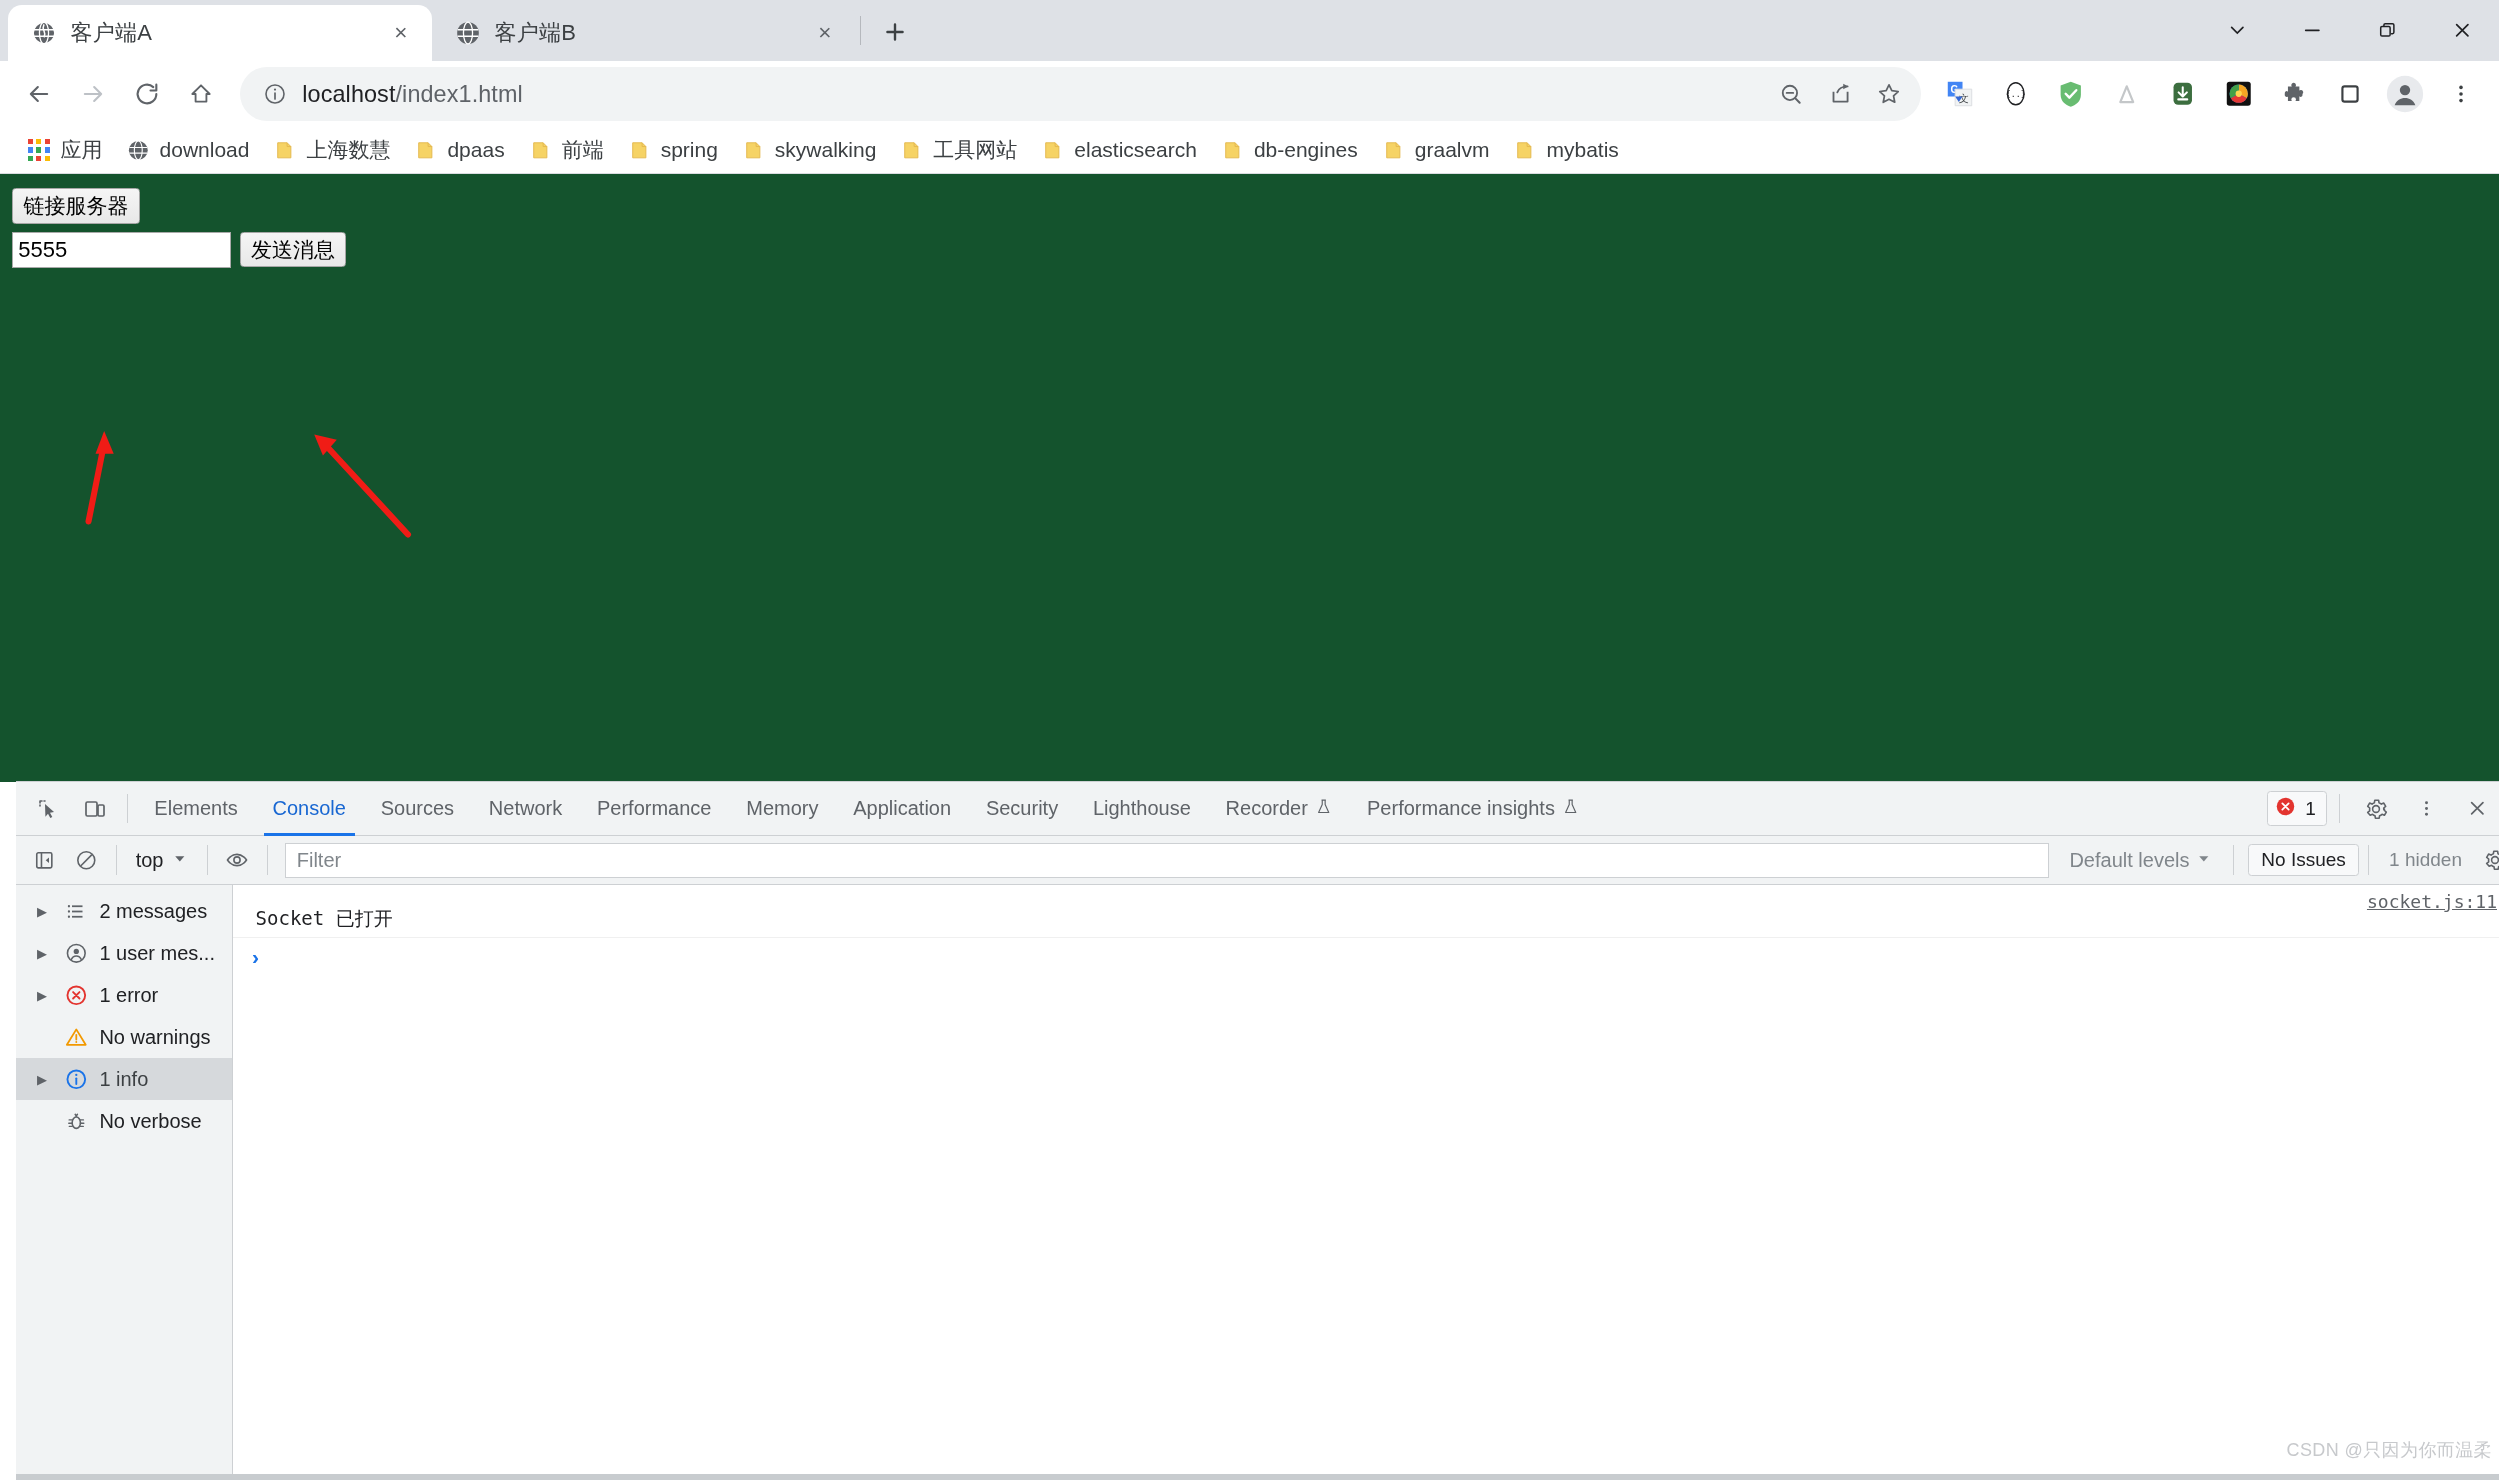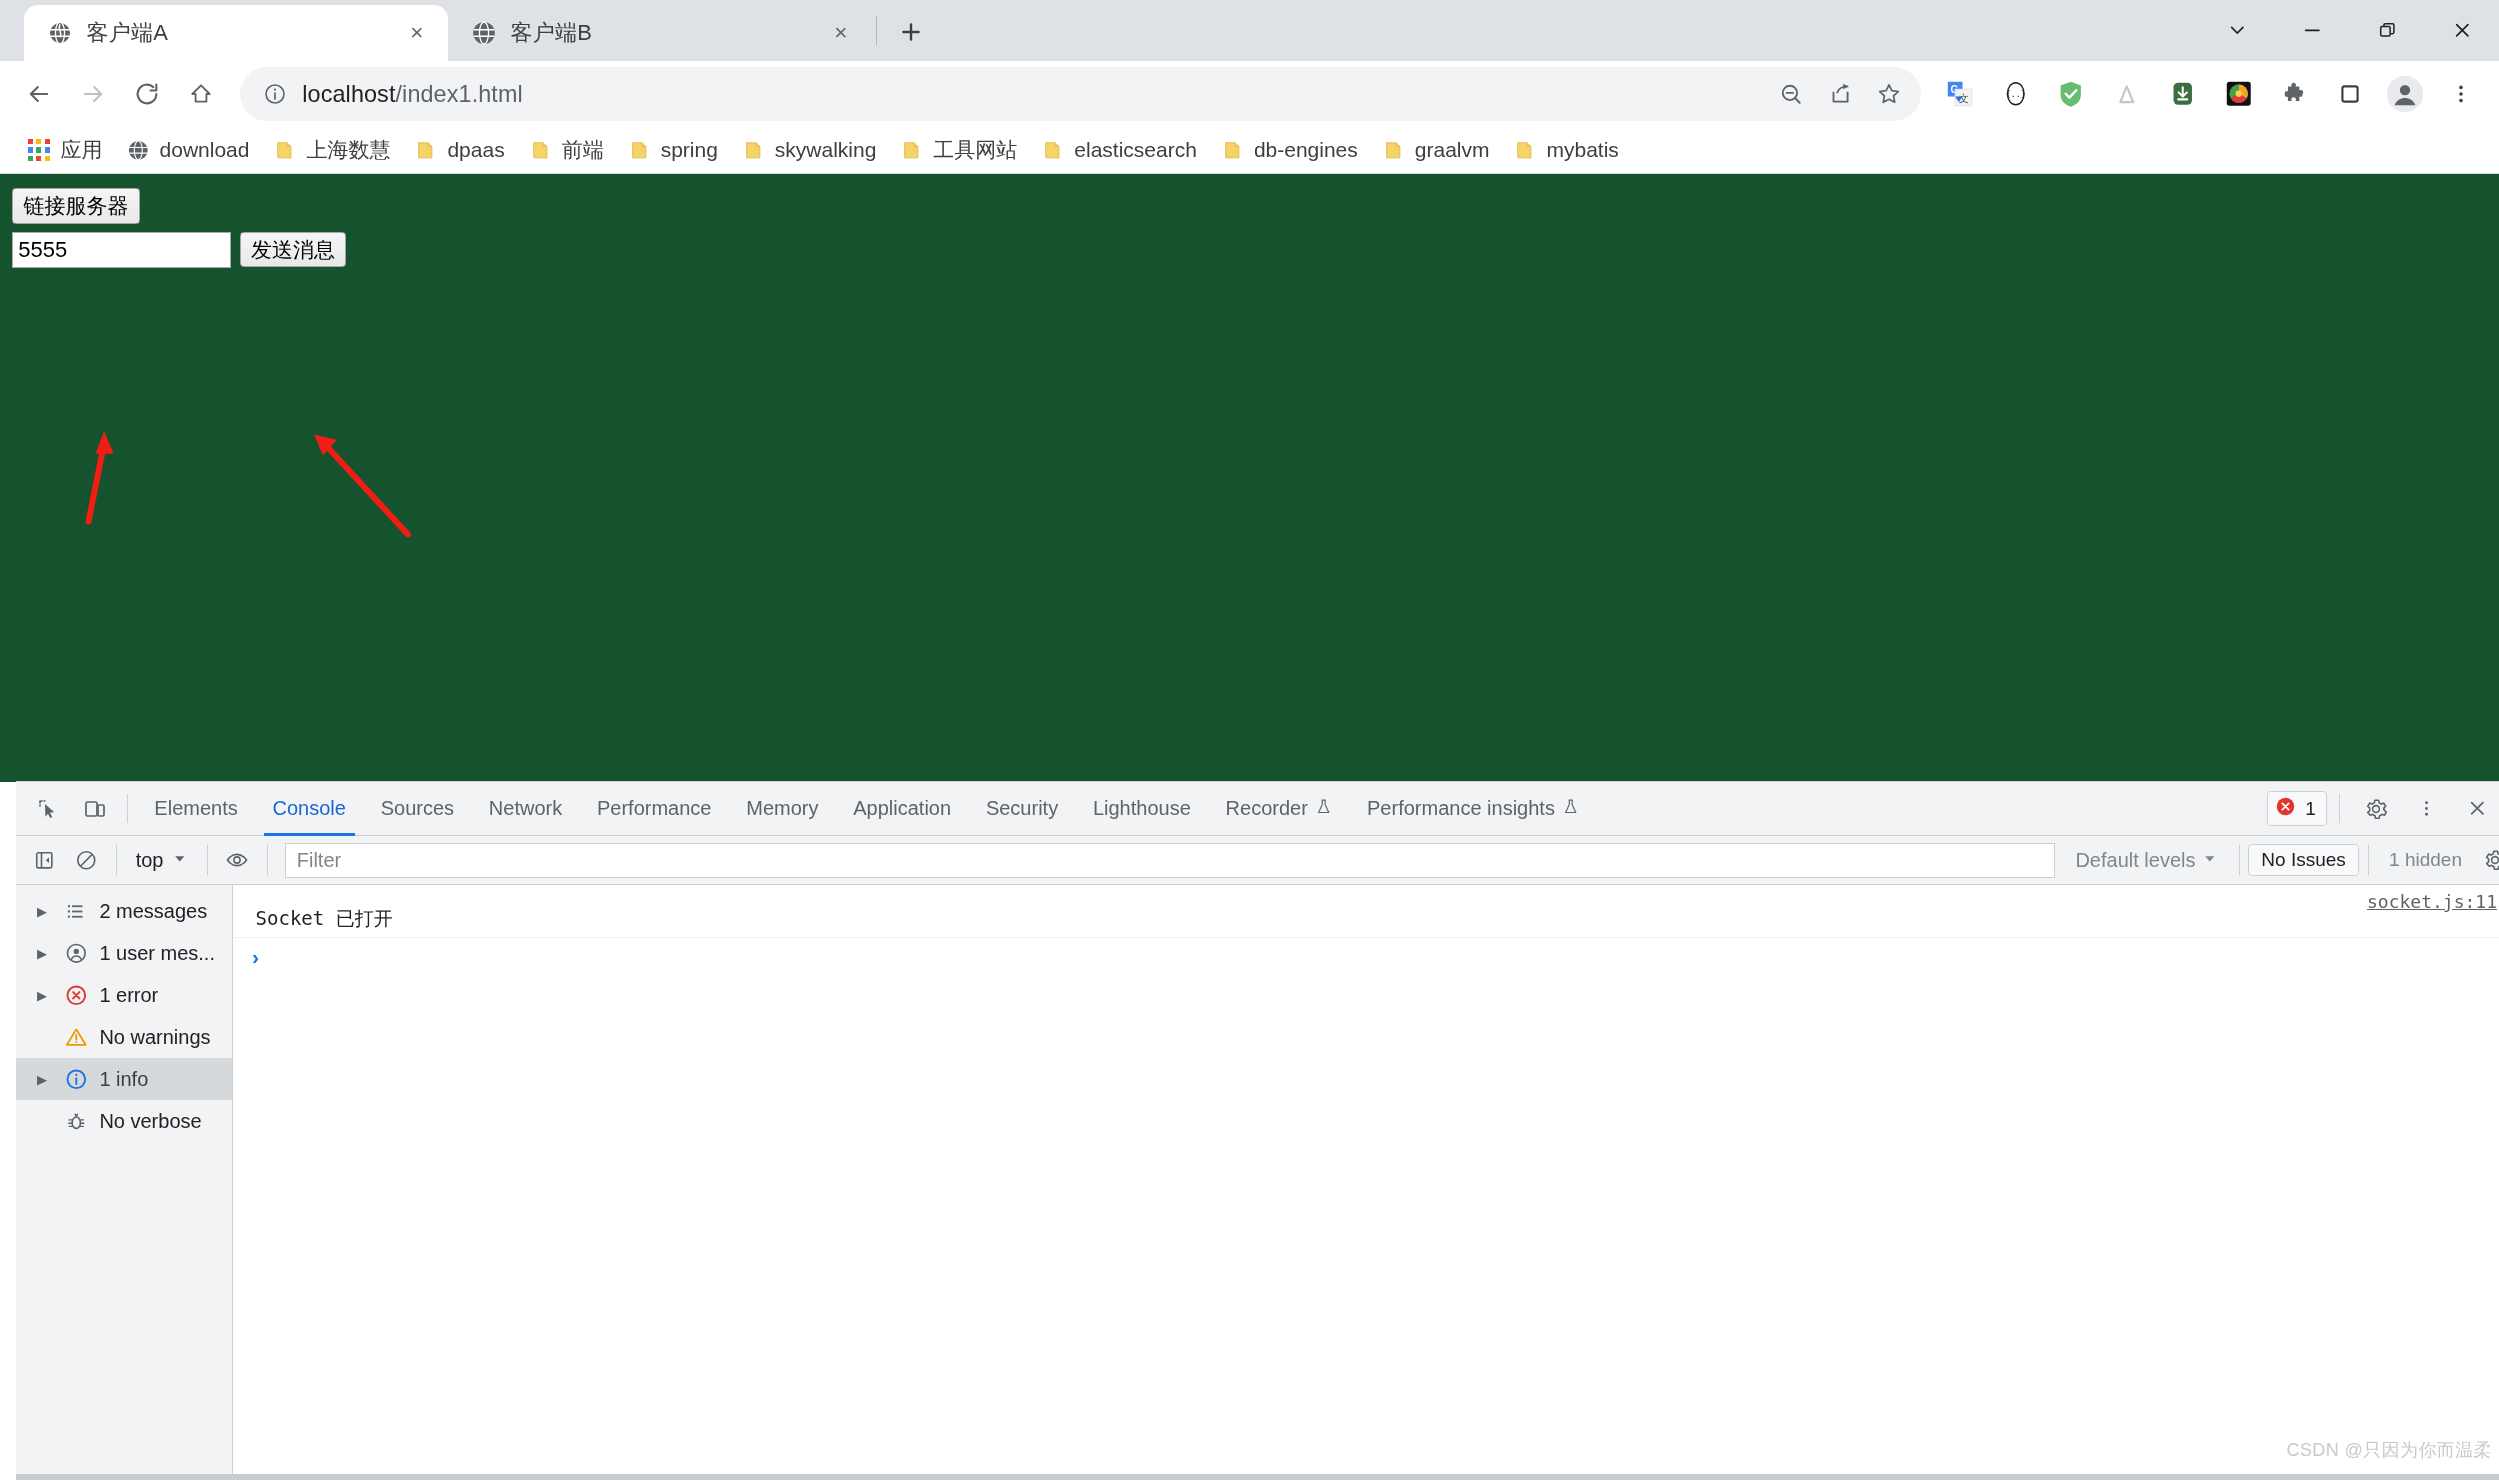--- a/index.html
+++ b/index.html
@@ -12,21 +12,21 @@
 
   
   .browser { width: 2500px; height: 1481px; position: relative; background:#fff; }
 
   
   .tabstrip {
     height: 61px;
     background: #dee1e6;
     display: flex;
     align-items: flex-end;
-    padding-left: 24px;
+    padding-left: 8px;
     position: relative;
   }
   .tab {
     height: 56px;
     width: 424px;
     display: flex;
     align-items: center;
     border-radius: 14px 14px 0 0;
     padding: 0 15.6px 0 22.6px;
     position: relative;
@@ -299,20 +299,21 @@
     padding: 0 12px; flex:0 0 auto;
   }
   .noissues {
     font-size: 19px;
     color:#202124;
     border: 0.9px solid #cdd0d3;
     border-radius: 3.5px;
     background:#f8f9fa;
     padding: 4.3px 12px;
     flex:0 0 auto;
+    margin-left:6px;
   }
   .hidden-count { font-size:19px; color:#80868b; padding: 0 12px; flex:0 0 auto;}
 
   .dt-body { flex: 1 1 auto; display:flex; min-height:0; }
   .console-sidebar {
     width: 217px;
     background: #f1f3f4;
     border-right: 0.9px solid #cdd0d3;
     padding-top: 5.2px;
     flex: 0 0 auto;

